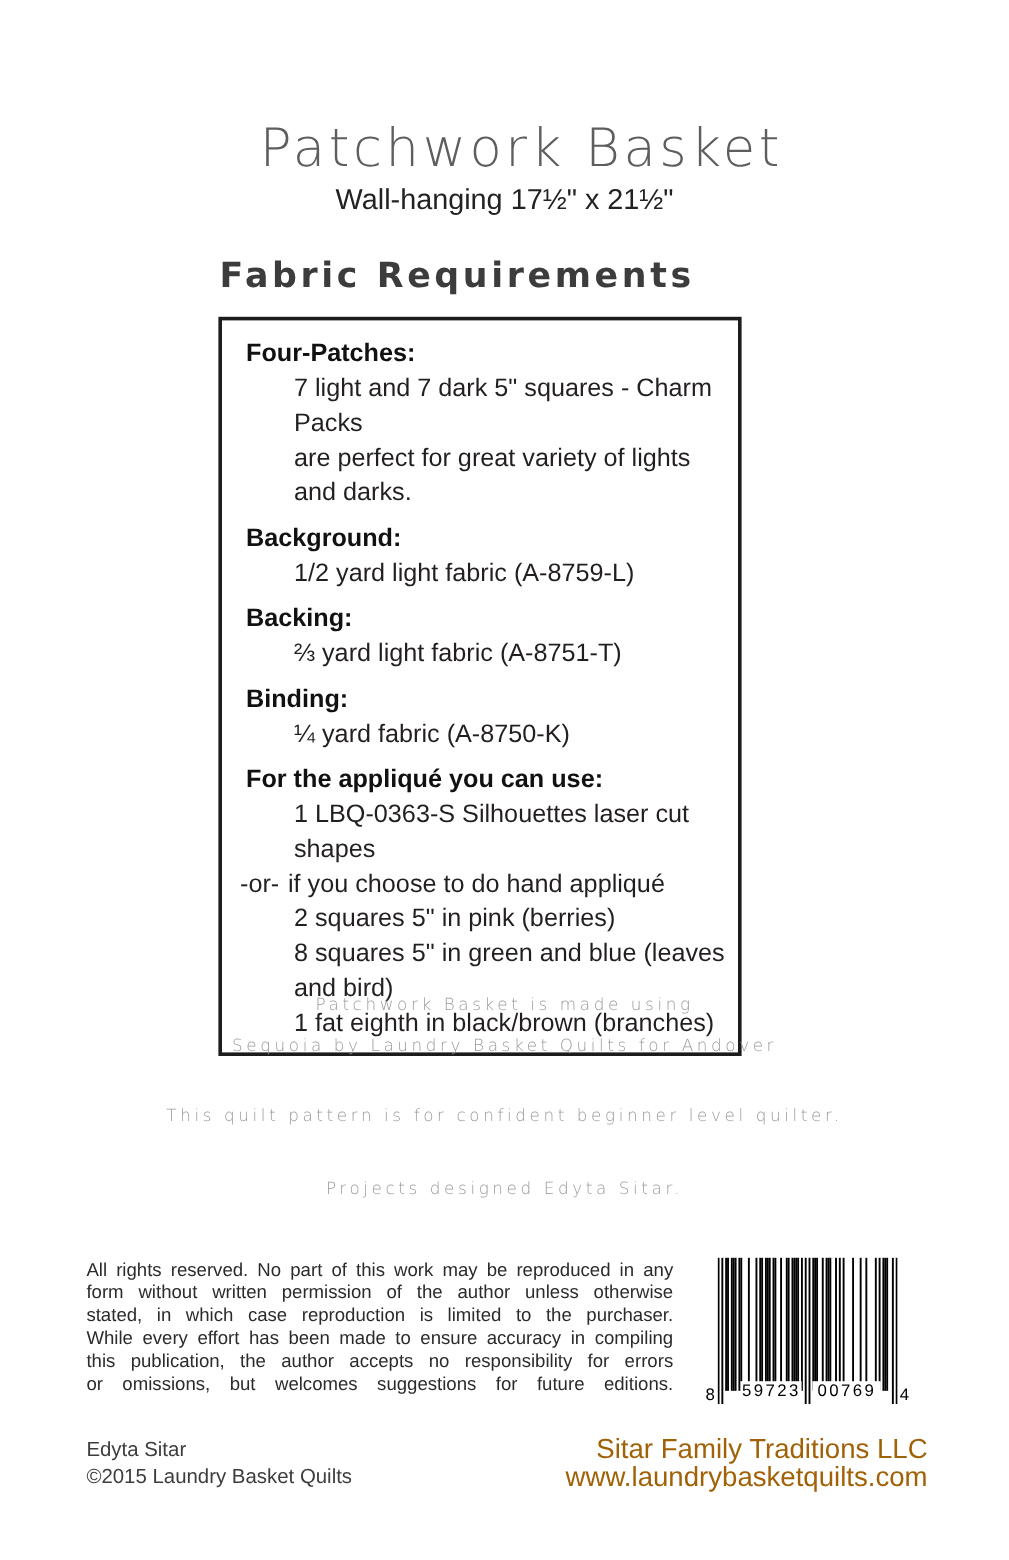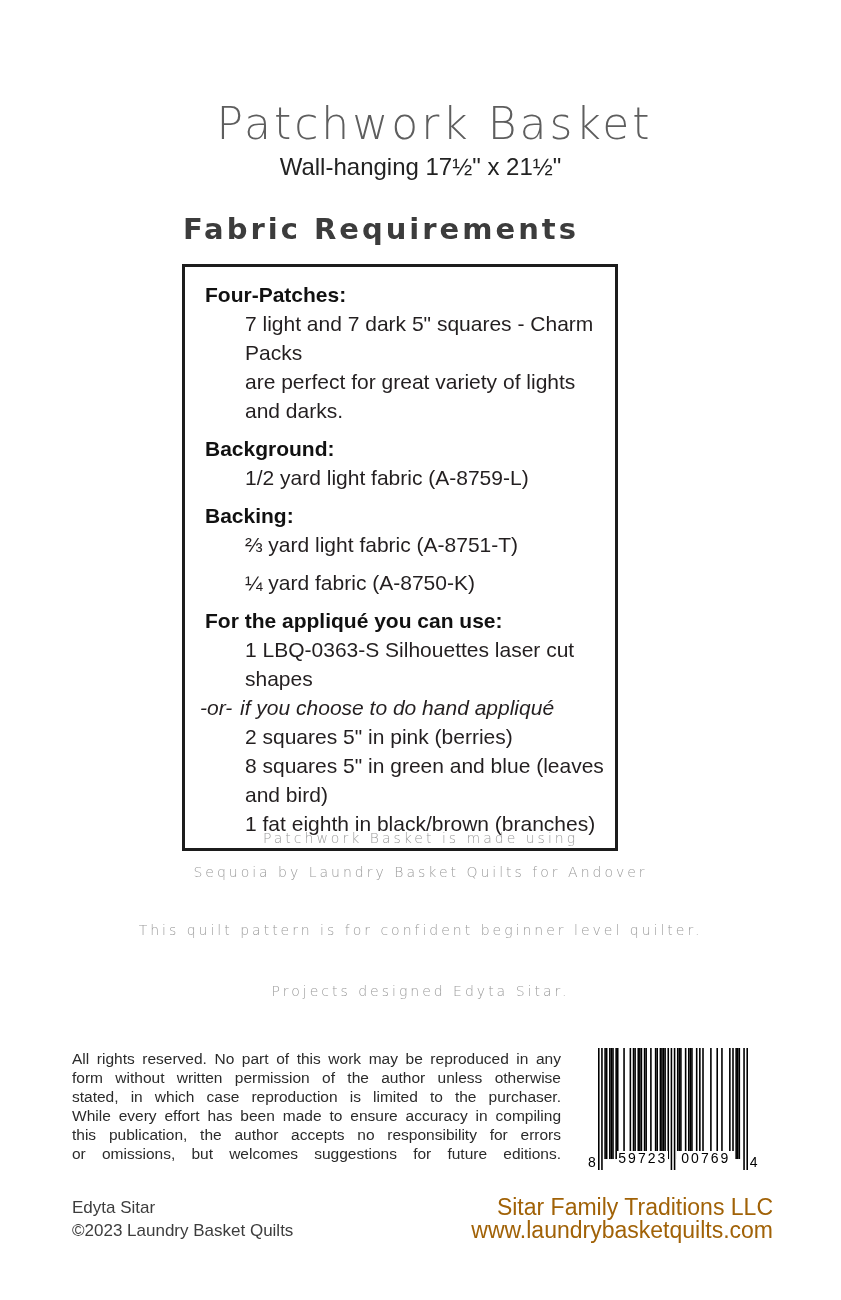--- a/index.html
+++ b/index.html
@@ -76,21 +76,20 @@
   }
   .sec-line {
     font-size: 21px;
     line-height: 29px;
     padding-left: 40px;
   }
   .or-row {
     display: flex;
     font-size: 21px;
     line-height: 29px;
-    font-style: italic;
   }
   .or-label {
     width: 40px;
     flex: 0 0 40px;
     margin-left: -5px;
     padding-left: 0;
   }
 
   
   .note {
@@ -204,20 +203,21 @@
       <div class="sec-h">Background:</div>
       <div class="sec-line">1/2 yard light fabric (A-8759-L)</div>
     </div>
 
     <div class="sec">
       <div class="sec-h">Backing:</div>
       <div class="sec-line">⅔ yard light fabric (A-8751-T)</div>
     </div>
 
     <div class="sec">
+      <div class="sec-h">Binding:</div>
       <div class="sec-line">¼ yard fabric (A-8750-K)</div>
     </div>
 
     <div class="sec">
       <div class="sec-h">For the appliqué you can use:</div>
       <div class="sec-line">1 LBQ-0363-S Silhouettes laser cut shapes</div>
       <div class="or-row">
         <span class="or-label">-or-</span>
         <span class="or-text">if you choose to do hand appliqué</span>
       </div>
@@ -296,21 +296,21 @@
           <rect x="94" y="0" width="1" height="100" fill="#000000"></rect>
         </svg>
       <span class="bc-group bc-g1">59723</span>
       <span class="bc-group bc-g2">00769</span>
     </div>
     <span class="bc-digit">4</span>
   </div>
 
   <div class="footer-left">
     <div>Edyta Sitar</div>
-    <div>©2023 Laundry Basket Quilts</div>
+    <div>©2015 Laundry Basket Quilts</div>
   </div>
 
   <div class="footer-right">
     <div>Sitar Family Traditions LLC</div>
     <div>www.laundrybasketquilts.com</div>
   </div>
 
 </div>
 
 </body></html>

